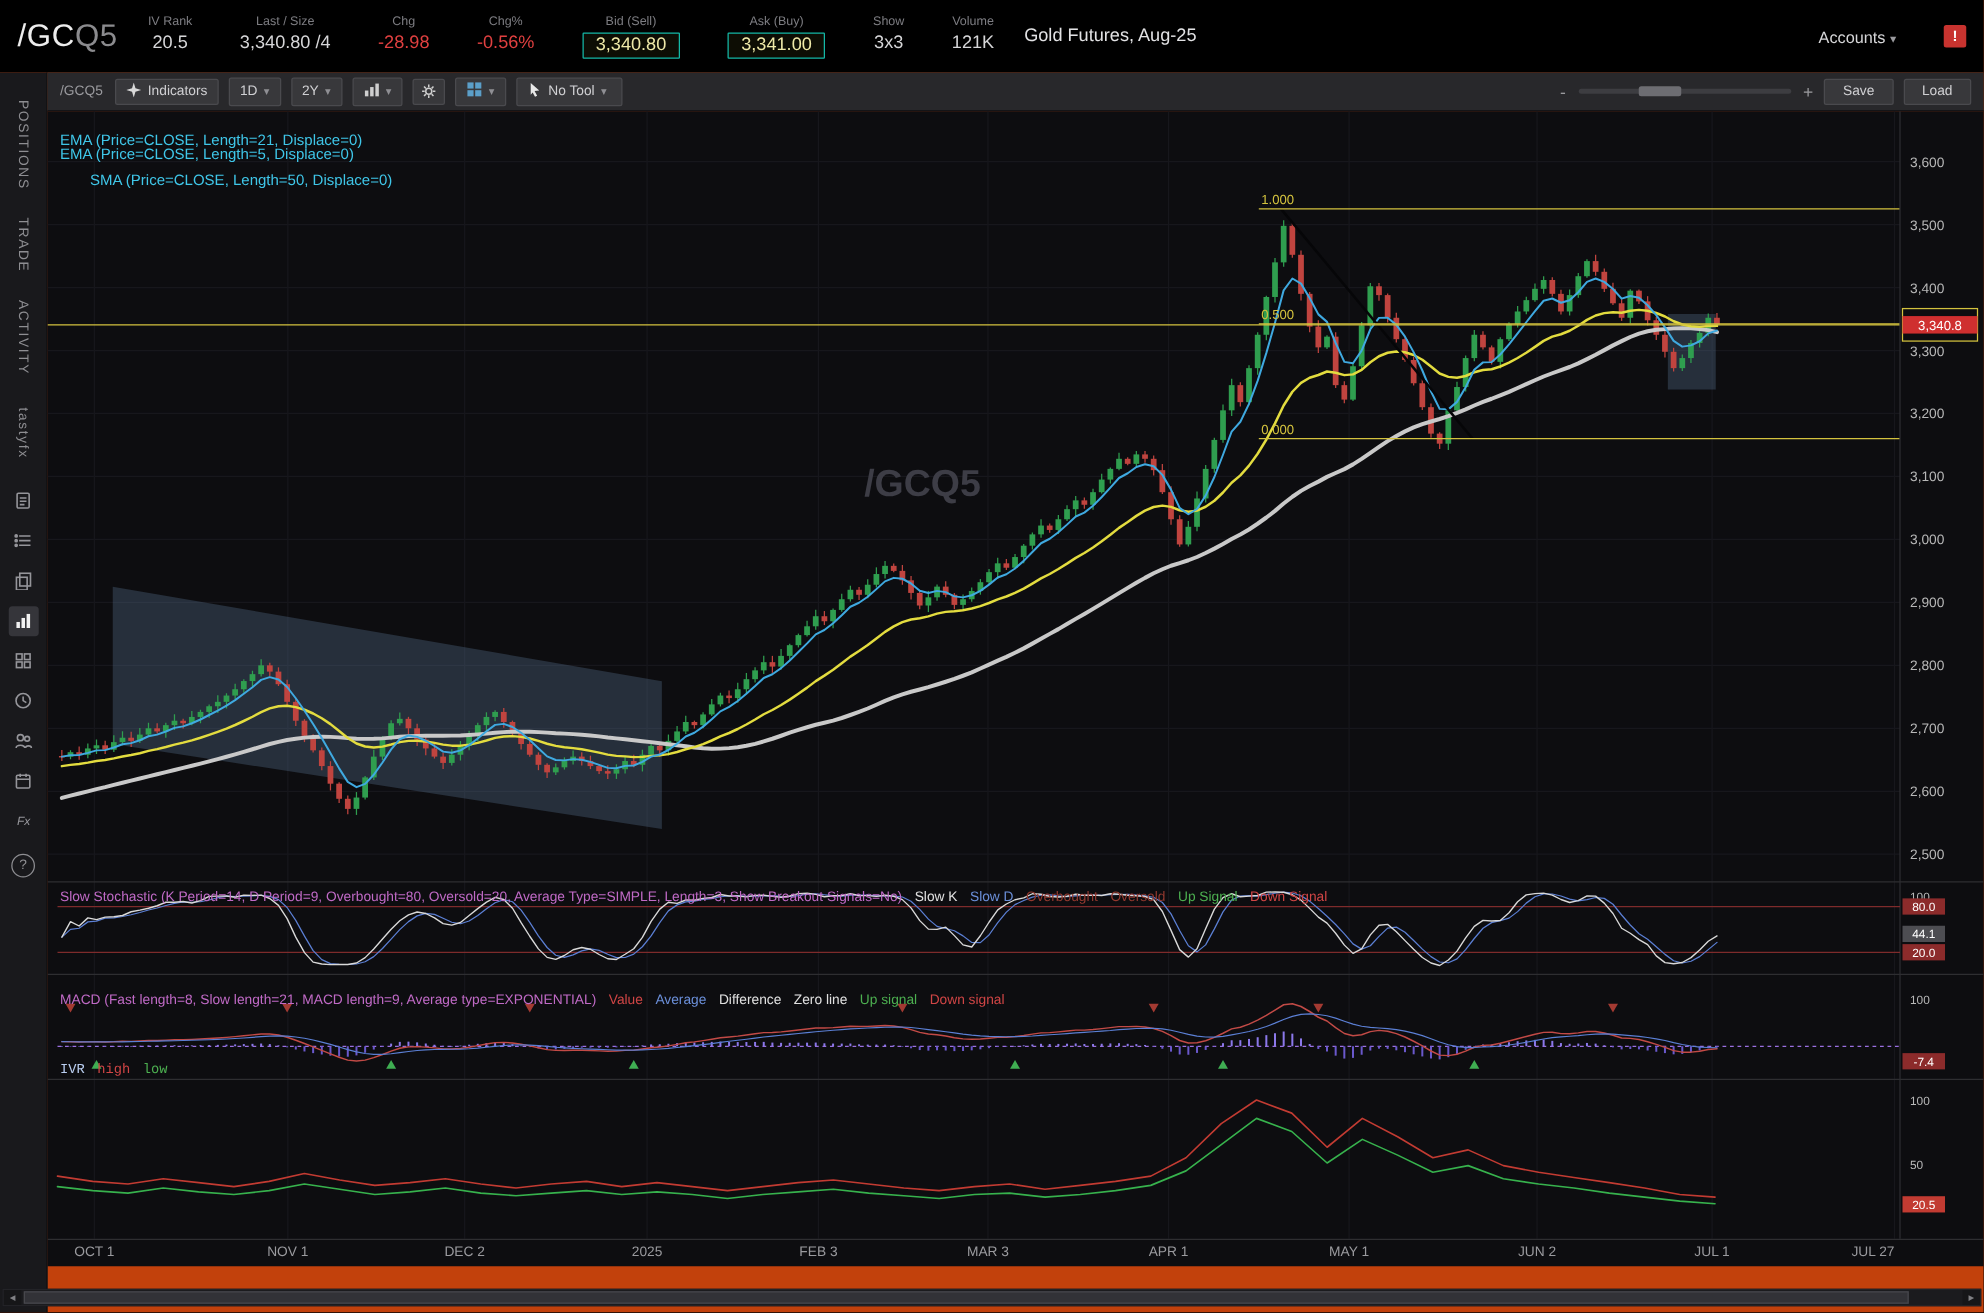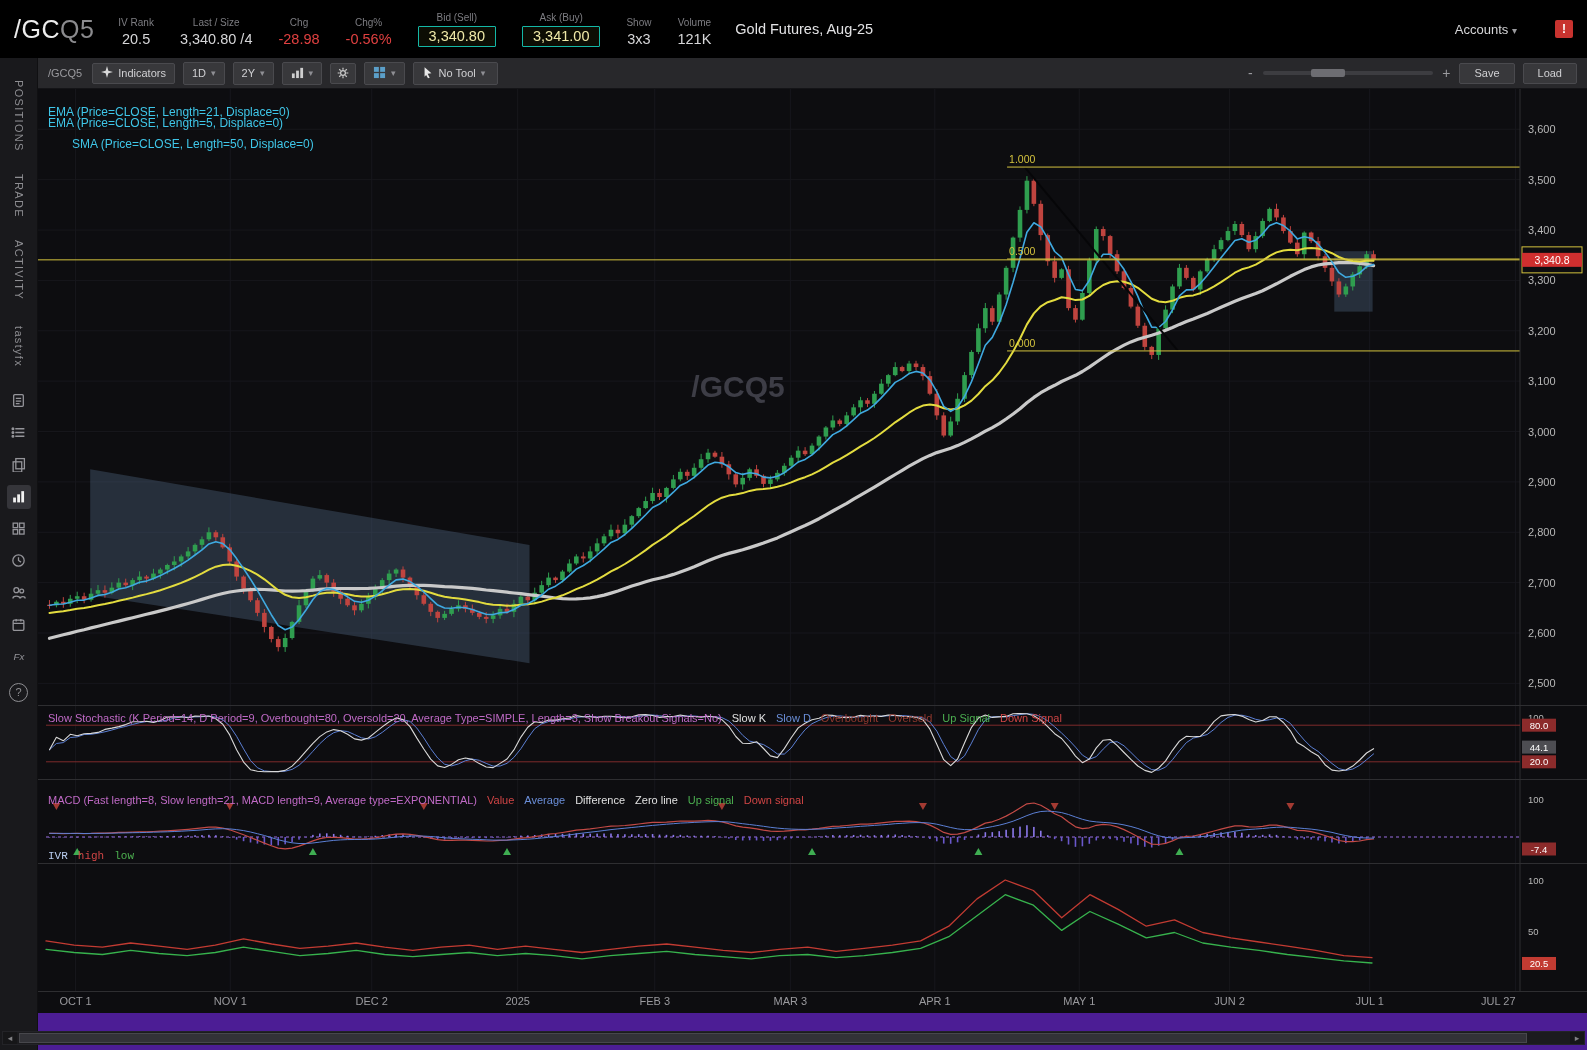--- a/index.html
+++ b/index.html
@@ -1,23 +1,23 @@
 <!DOCTYPE html>
 <html><head>
 <meta charset="utf-8">
 <style>
   html,body{margin:0;padding:0;background:#000;width:1587px;height:1050px;overflow:hidden;
     font-family:"Liberation Sans","DejaVu Sans",sans-serif;-webkit-user-select:none;user-select:none;}
-  #app{position:relative;width:1587px;height:1050px;background:#4c1d95;}
+  #app{position:relative;width:1587px;height:1050px;background:#c2410c;}
   
   #hdr{position:absolute;top:0;left:0;right:0;height:58px;background:#000;display:flex;align-items:center;
     padding:0 14px;box-sizing:border-box;gap:24px;}
   .sym{font-size:25px;letter-spacing:.5px;white-space:nowrap;}
   .sym .s1{color:#ededed;} .sym .s2{color:#8b8b8e;}
-  #hfields{display:flex;gap:26px;align-items:flex-end;}
+  #hfields{display:flex;gap:38px;align-items:flex-start;}
   .fld{text-align:center;white-space:nowrap;}
   .flabel{font-size:10px;color:#7d7d82;margin-bottom:3px;}
   .fval{font-size:14.5px;color:#d6d6d8;}
   .fval.red{color:#e04040;}
   .fval.boxed{border:1px solid #14b8a6;color:#efe9a8;background:#0d0d04;padding:1px 10px 2px;border-radius:1px;}
   .desc{font-size:14.5px;color:#e2e2e4;white-space:nowrap;}
   .accts{margin-left:auto;font-size:13px;color:#d6d6d8;white-space:nowrap;cursor:pointer;}
   .accts .caret{color:#9a9a9e;font-size:10px;}
   .alert{width:18px;height:18px;background:#c8332f;color:#fff;font-size:12px;font-weight:bold;
     display:flex;align-items:center;justify-content:center;border-radius:2px;margin-left:14px;cursor:pointer;}

